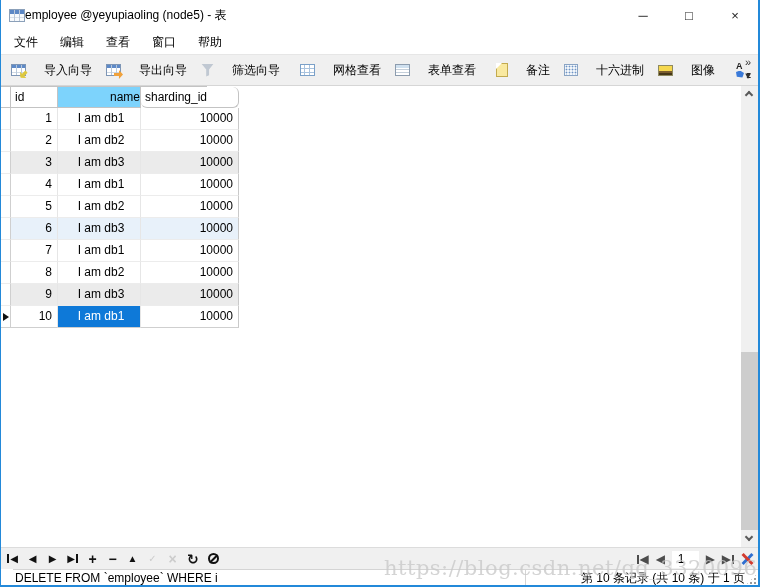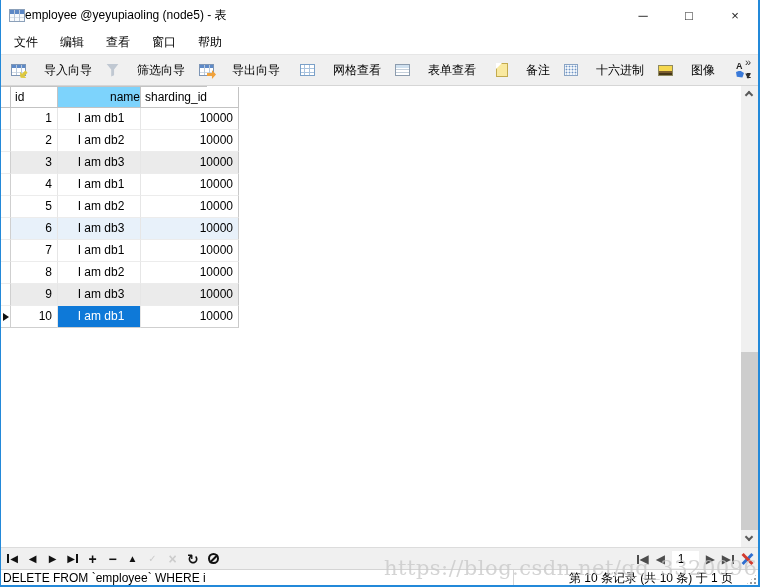--- a/index.html
+++ b/index.html
@@ -74,21 +74,21 @@
 
   
   .grid-area { position:absolute; left:0; top:86px; width:206px; }
   .thead { display:flex; height:22px; border-top:1px solid #c3c3c3; }
   .th { background:#fff; border-right:1px solid #c3c3c3; border-bottom:1px solid #c3c3c3;
         line-height:20px; padding-left:4px; overflow:hidden; white-space:nowrap; }
   .th.sel-col { background:#7dd3fc;text-align:right; }
   .col-gutter { width:10px; flex:0 0 auto; padding:0; }
   .col-id { width:47px; flex:0 0 auto; }
   .col-name { width:83px; flex:0 0 auto; }
-  .col-shard { width:98px; flex:0 0 auto; }
+  .col-shard { width:98px; flex:0 0 auto;border-radius:6px; }
 
   .trow { display:flex; height:22px; }
   .gutter { width:10px; flex:0 0 auto; background:#fff; border-right:1px solid #cfcfcf;
             border-bottom:1px solid #ececec; position:relative; }
   .gutter.current::after { content:""; position:absolute; left:2px; top:7px;
       border-left:6px solid #111; border-top:4px solid transparent; border-bottom:4px solid transparent; }
   .c { line-height:21px; border-bottom:1px solid #ececec; border-right:1px solid #e6e6e6;
        overflow:hidden; white-space:nowrap; background:#fff; }
   .c.id    { width:47px; flex:0 0 auto; text-align:right; padding-right:5px; }
   .c.name  { width:83px; flex:0 0 auto; text-align:center; padding-left:4px; }
@@ -124,21 +124,21 @@
   .picon { color:#4c4c4c; font-size:12px; line-height:1; display:inline-flex; align-items:center; }
   .page-box { width:27px; height:17px; border:0; background:#fff; font:12px "Liberation Sans",sans-serif;
               padding-left:6px; }
   .icon-tools { position:relative; width:15px; height:15px; flex:0 0 auto; }
   .icon-tools::before { content:""; position:absolute; left:6px; top:0; width:3px; height:14px;
                         background:#2f6fd0; transform:rotate(45deg); }
   .icon-tools::after { content:""; position:absolute; left:6px; top:0; width:3px; height:14px;
                        background:#d23b2f; transform:rotate(-45deg); }
 
   
-  .statusbar { position:absolute; left:0; top:569px; right:0; height:17px; background:#fff;
+  .statusbar { position:absolute; left:12px; top:569px; right:0; height:17px; background:#fff;
                border-top:1px solid #d4d4d4; }
   .status-left { position:absolute; left:2px; top:1px; width:236px; overflow:hidden; white-space:nowrap; line-height:15px; }
   .status-div { position:absolute; left:512px; top:0; width:1px; height:17px; background:#d4d4d4; }
   .status-right { position:absolute; left:520px; top:1px; width:220px; line-height:15px; white-space:nowrap;margin-left:48px; }
   .grip { position:absolute; right:1px; bottom:1px; width:11px; height:11px;
           background-image:radial-gradient(#9a9a9a 1px, transparent 1.3px); background-size:4px 4px;
           background-position:bottom right; clip-path:polygon(100% 0,100% 100%,0 100%); }
 
   
   .watermark { position:absolute; left:383px; top:556px; z-index:50; pointer-events:none;
@@ -167,26 +167,26 @@
     <span class="menu-item">窗口</span>
     <span class="menu-item">帮助</span>
   </div>
 
   <div class="toolbar">
     <div class="tbtn">
       <span class="icon-table-base badge-import"></span>
       <span>导入向导</span>
     </div>
     <div class="tbtn">
+      <span class="icon-table-base badge-export"></span>
+      <span>导出向导</span>
+    </div>
+    <div class="tbtn">
       <span class="icon-funnel"></span>
       <span>筛选向导</span>
-    </div>
-    <div class="tbtn">
-      <span class="icon-table-base badge-export"></span>
-      <span>导出向导</span>
     </div>
     <div class="tsep"></div>
     <div class="tbtn">
       <span class="icon-grid"></span>
       <span>网格查看</span>
     </div>
     <div class="tbtn">
       <span class="icon-form"></span>
       <span>表单查看</span>
     </div>

